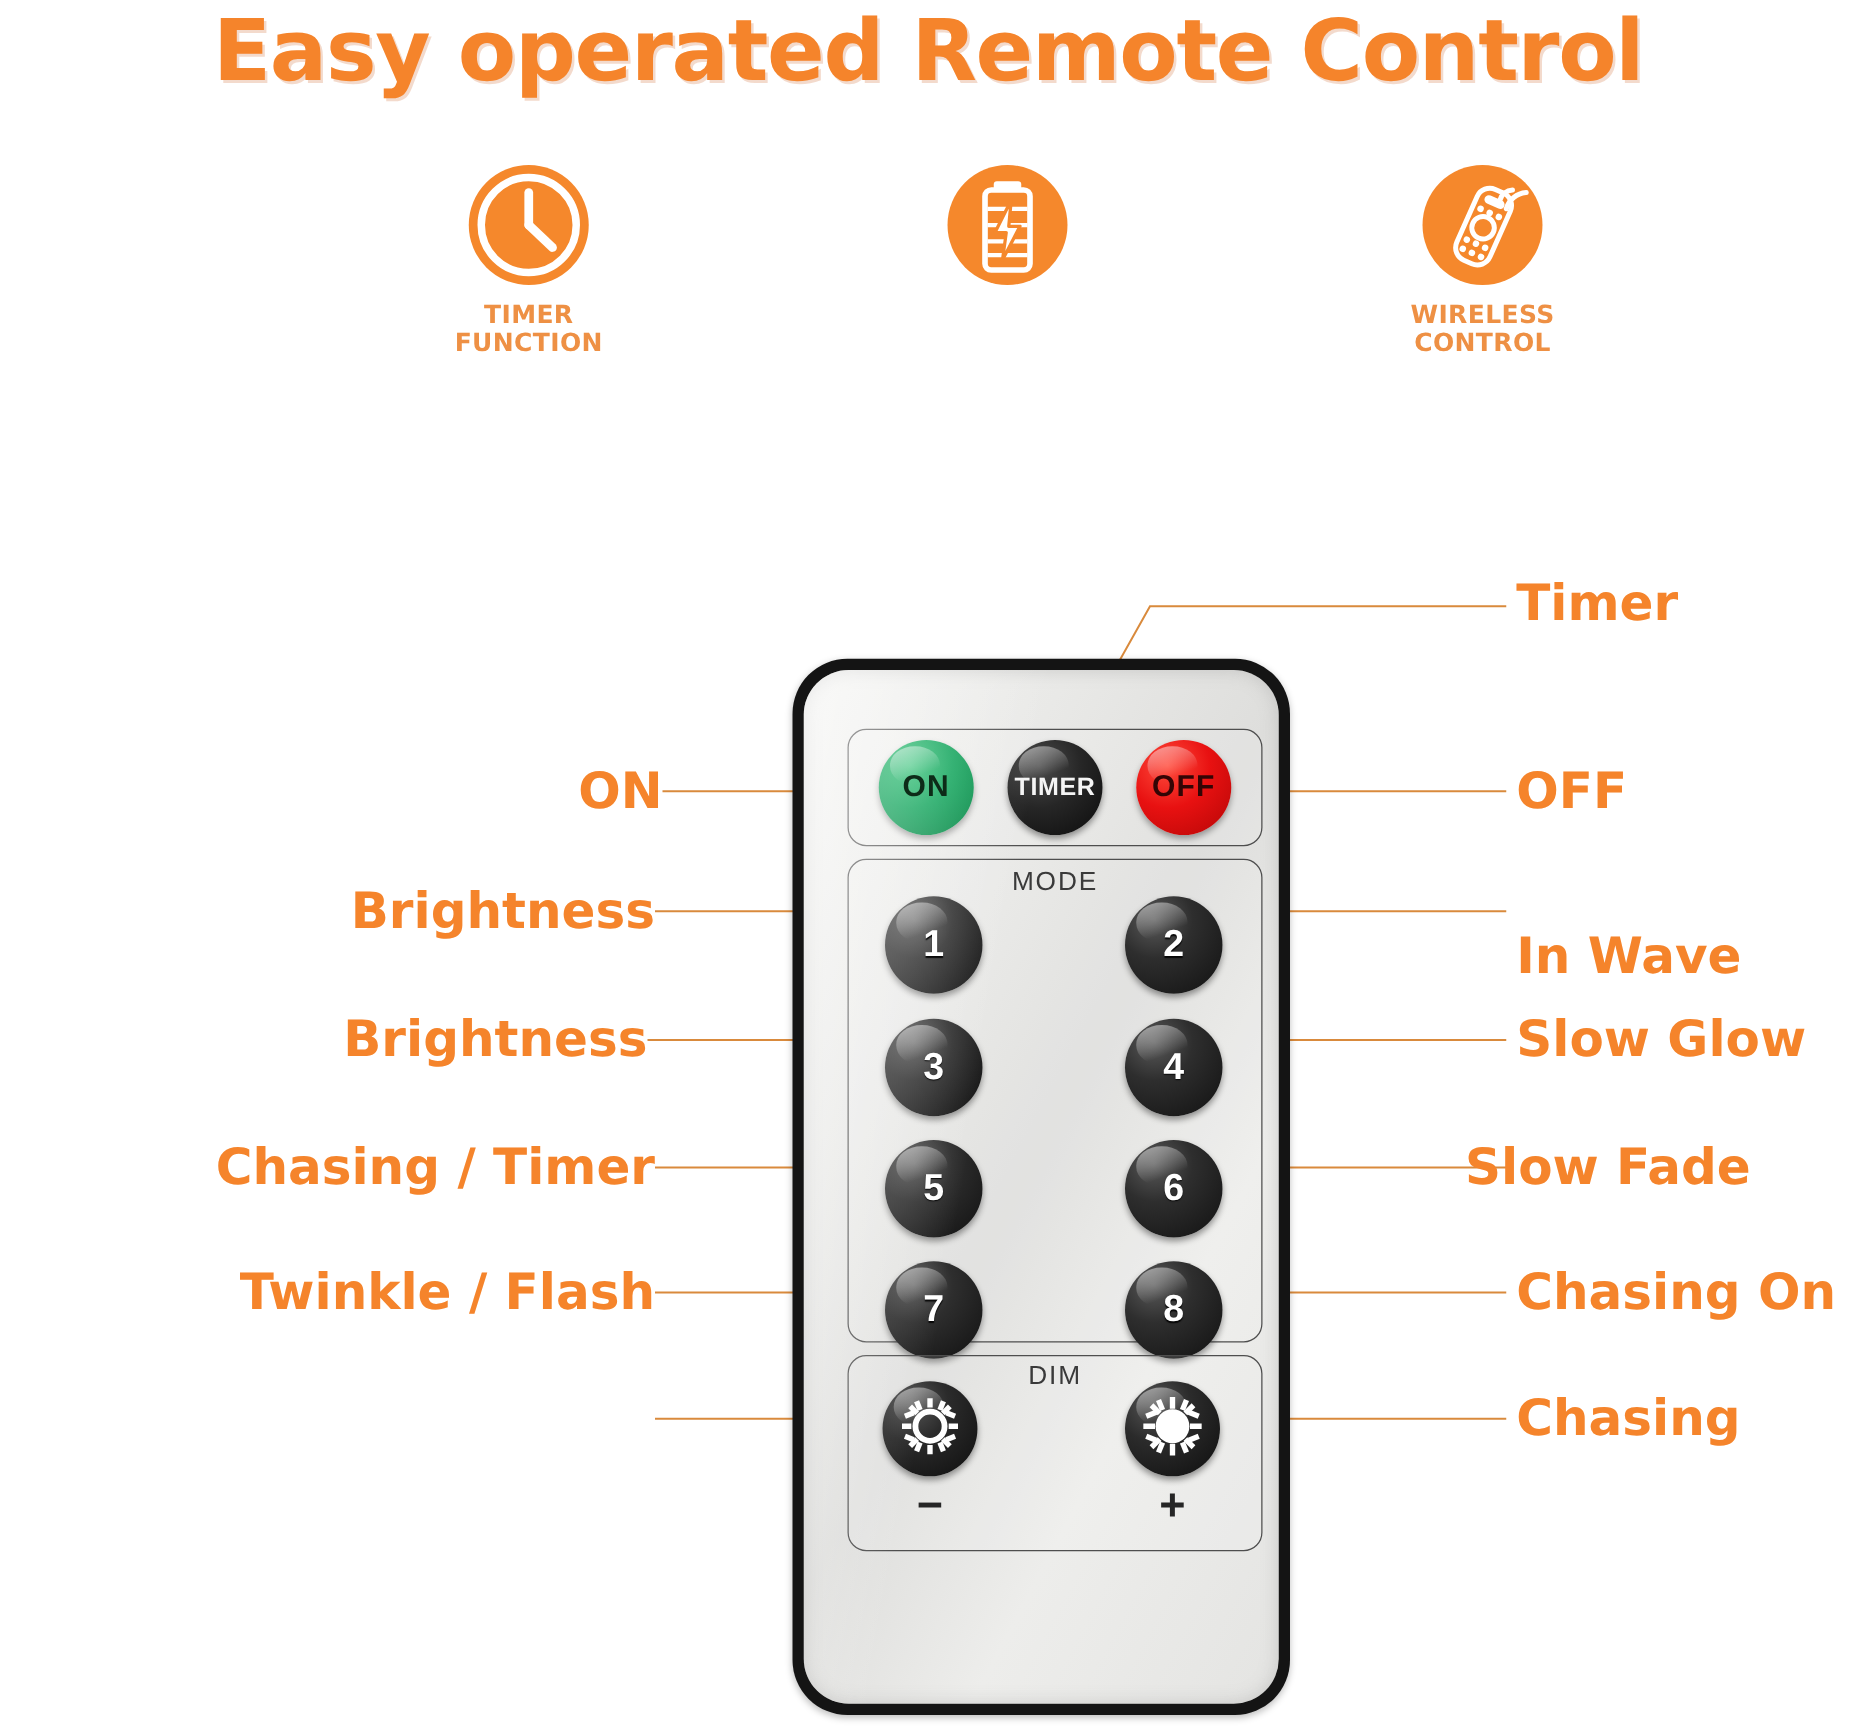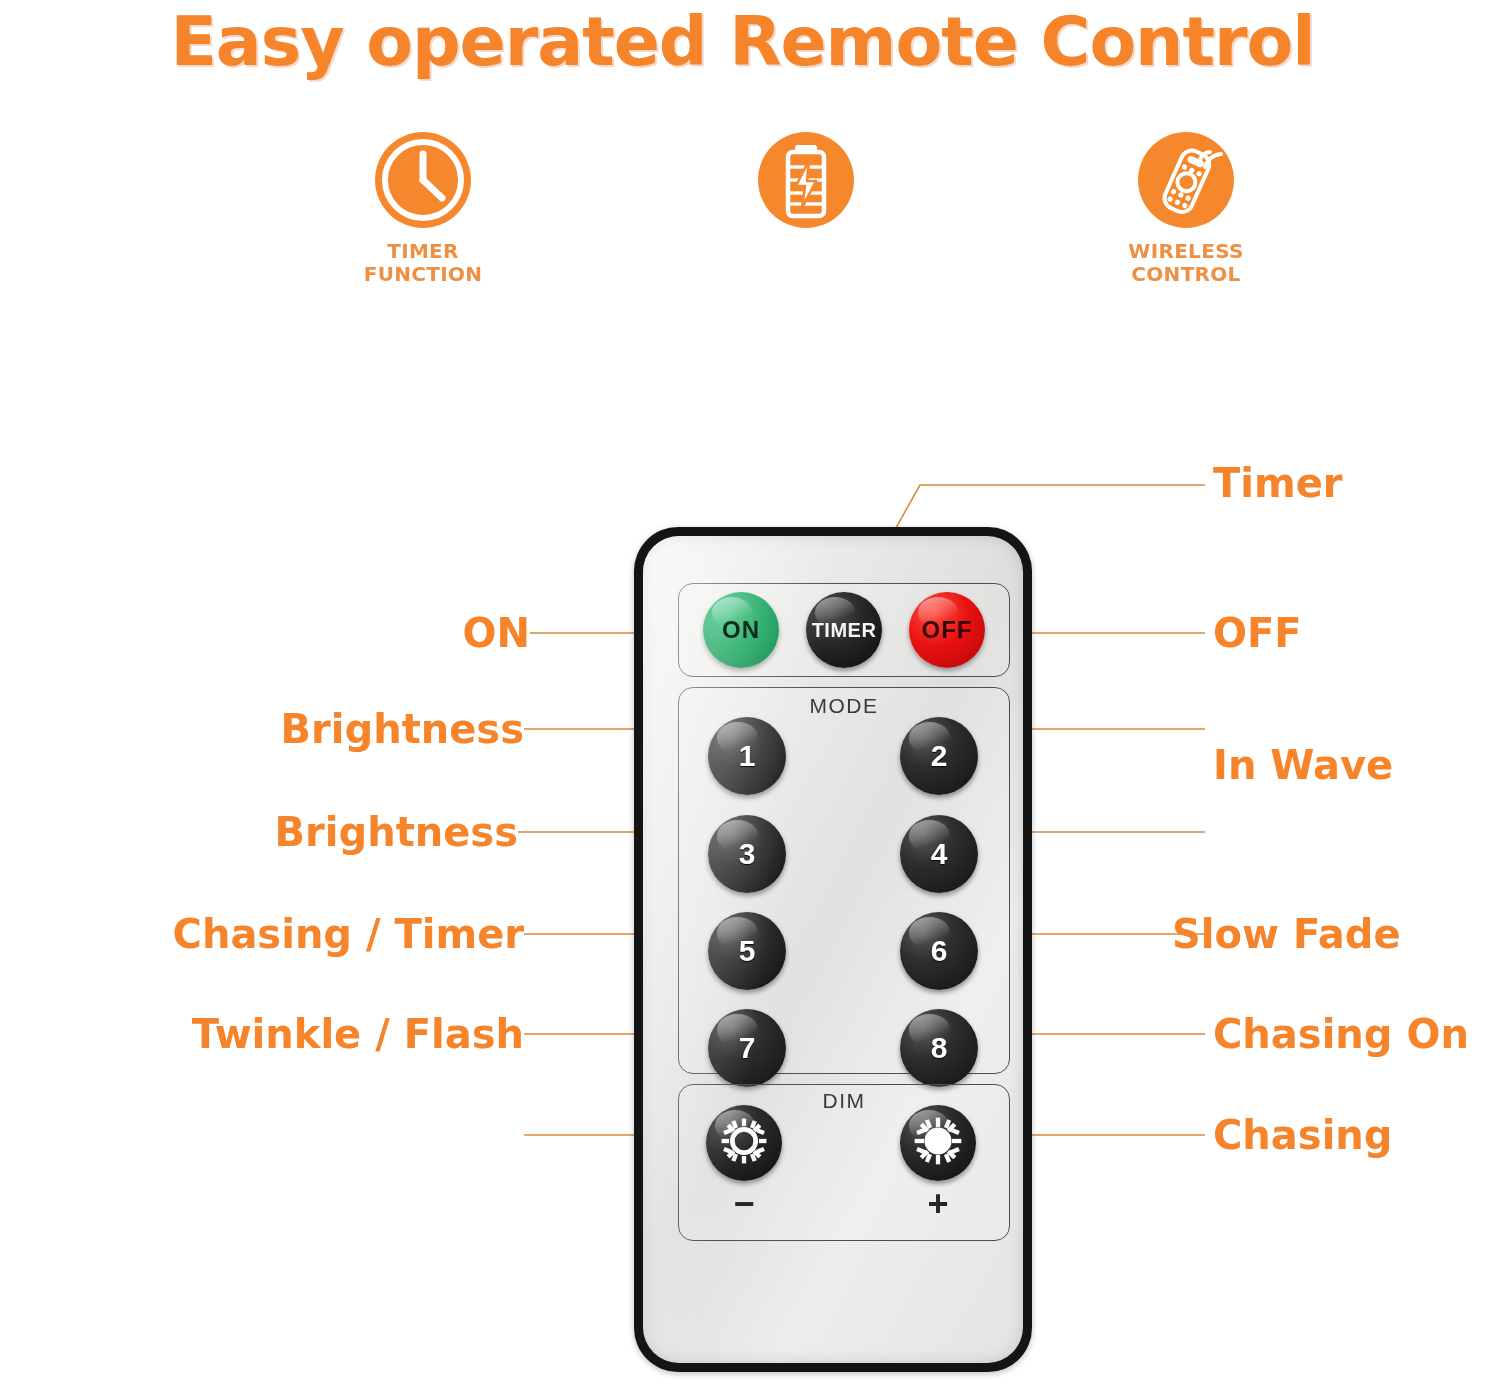--- a/index.html
+++ b/index.html
@@ -355,17 +355,18 @@
   <div class="cl right" style="left:1213px;top:460px;">Timer</div>
 
   <div class="cl left" style="left:60px;top:610px;width:470px;">ON</div>
   <div class="cl left" style="left:60px;top:706px;width:464px;">Brightness</div>
   <div class="cl left" style="left:60px;top:809px;width:458px;">Brightness</div>
   <div class="cl left" style="left:60px;top:911px;width:464px;">Chasing / Timer</div>
   <div class="cl left" style="left:60px;top:1011px;width:464px;">Twinkle / Flash</div>
 
   <div class="cl right" style="left:1213px;top:610px;">OFF</div>
   <div class="cl right" style="left:1213px;top:742px;">In Wave</div>
+  <div class="cl right" style="left:1213px;top:809px;">Slow Glow</div>
   <div class="cl right" style="left:1172px;top:911px;">Slow Fade</div>
   <div class="cl right" style="left:1213px;top:1011px;">Chasing On</div>
   <div class="cl right" style="left:1213px;top:1112px;">Chasing</div>
 
 </div>
 
 </body></html>

